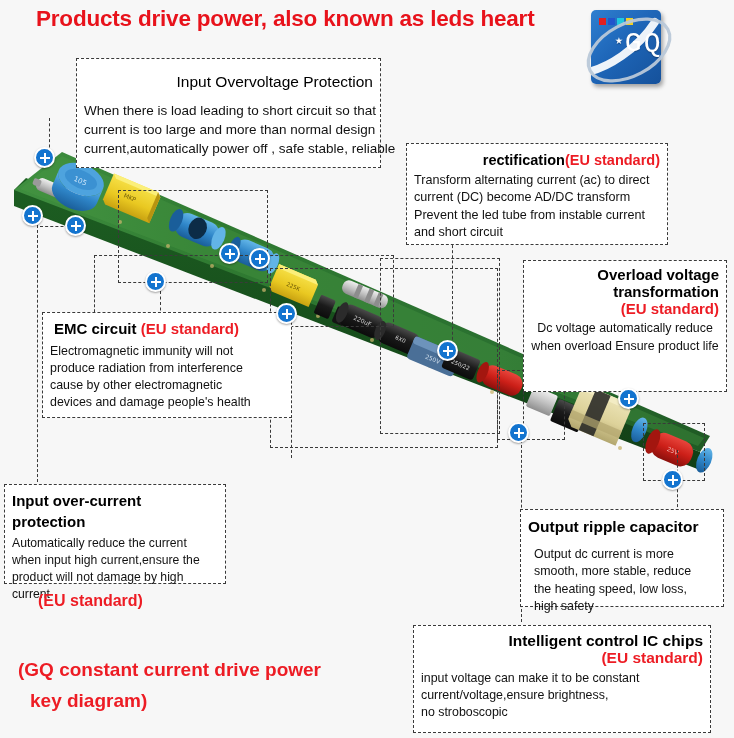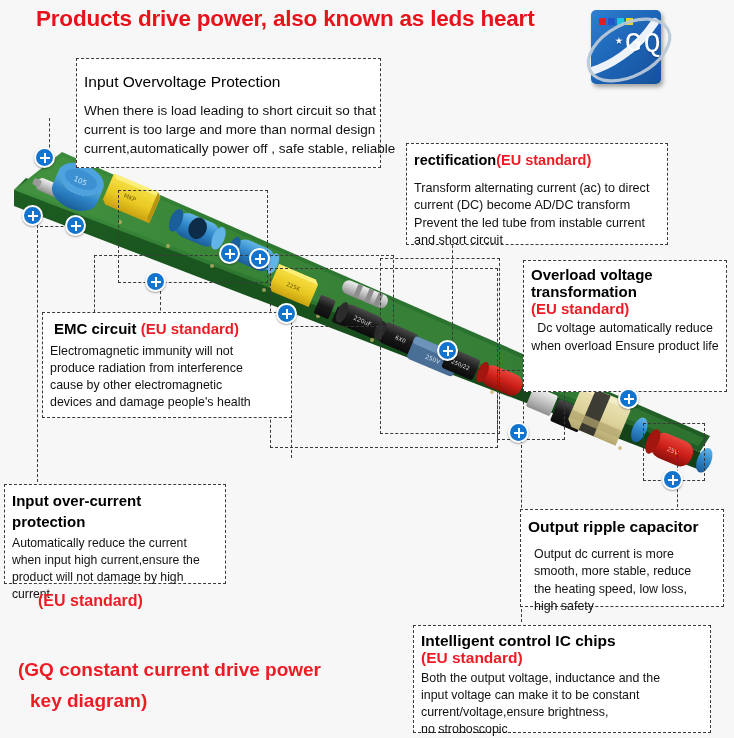--- a/index.html
+++ b/index.html
@@ -103,21 +103,21 @@
     box-sizing: border-box;
     border: 1.4px dashed #3a3a3a;
     background: #ffffff;
     color: #111111;
     padding: 6px 7px 7px 7px;
     line-height: 1.38;
   }
   .callout .ttl {
     display: block;
     font-weight: 700;
-    text-align: left;
+    text-align: right;
     color: #000;
   }
   .callout .ttl.left { text-align: left; }
   .callout .eu { color: #ed1c24; }
   .callout .body { display: block; margin-top: 4px; }
   .callout .body div { white-space: nowrap; }
 
   
   .lead {
     position: absolute;
@@ -356,21 +356,21 @@
       <div>When there is load leading to short circuit so that</div>
       <div>current is too large and more than normal design</div>
       <div>current,automatically power off , safe stable, reliable</div>
     </span>
   </div>
 
   <div class="callout" style="left:406px; top:143px; width:262px; height:102px; font-size:12.6px;">
     <span class="ttl" style="font-size:14.5px;">
       <span>rectification</span><span class="eu">(EU standard)</span>
     </span>
-    <span class="body" style="margin-top:10px;">
+    <span class="body" style="margin-top:2px;">
       <div>Transform alternating current (ac) to direct</div>
       <div>current (DC) become AD/DC transform</div>
       <div>Prevent the led tube from instable current</div>
       <div> and short circuit</div>
     </span>
   </div>
 
   <div class="callout" style="left:523px; top:260px; width:204px; height:132px; font-size:12.4px;">
     <span class="ttl" style="font-size:15px; line-height:1.12;">
       <span>Overload voltage transformation</span><br>
@@ -420,21 +420,20 @@
       <div>high safety</div>
     </span>
   </div>
 
   <div class="callout" style="left:413px; top:625px; width:298px; height:108px; font-size:12.4px;">
     <span class="ttl" style="font-size:15.5px; line-height:1.12;">
       <span>Intelligent control IC chips</span><br>
       <span class="eu">(EU standard)</span>
     </span>
     <span class="body" style="margin-top:3px;">
-      <div>Both the output voltage, inductance and the</div>
       <div>input voltage can make it to be constant</div>
       <div>current/voltage,ensure brightness,</div>
       <div> no stroboscopic</div>
     </span>
   </div>
 
   <div class="redtext" style="left:18px; top:659px; font-size:19px;">(GQ constant current drive power</div>
   <div class="redtext" style="left:30px; top:690px; font-size:19px;">key diagram)</div>
 
   <div id="markers-layer">

